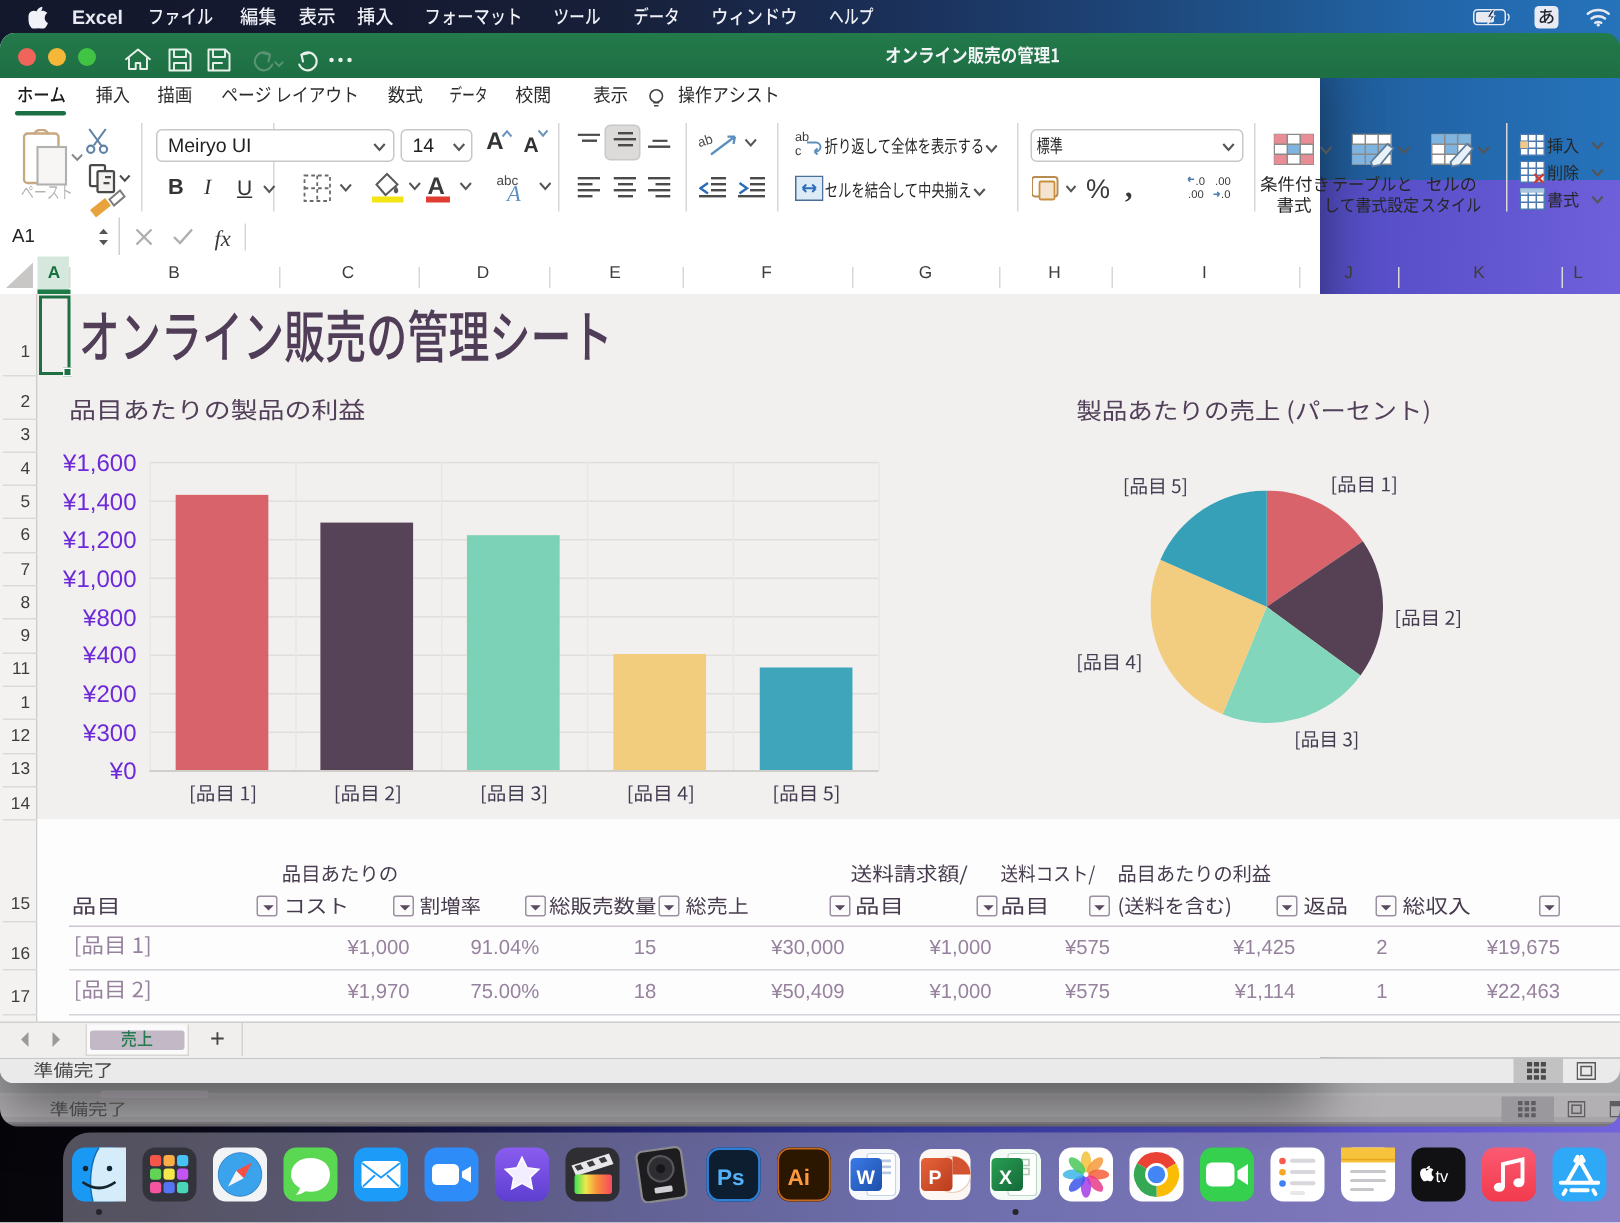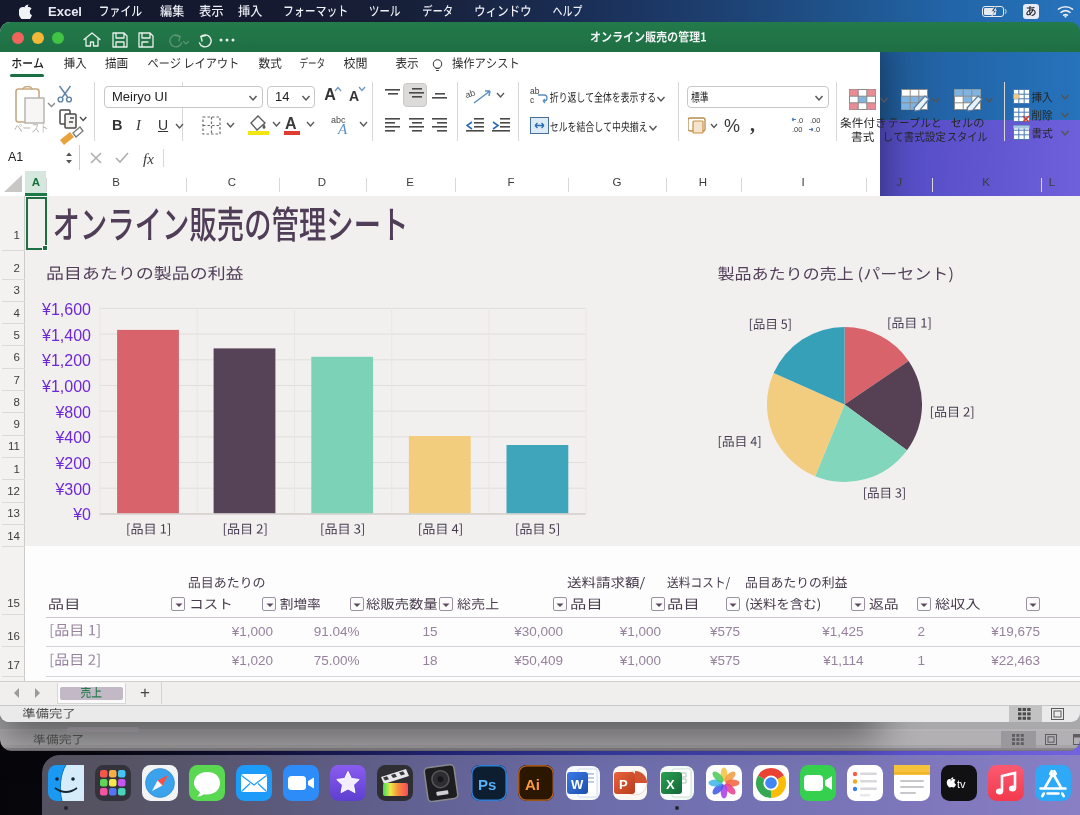--- a/index.html
+++ b/index.html
@@ -485,21 +485,21 @@
     <div class="abs" style="left:46px;top:653.7px;width:1034px;height:1.4px;background:#d8d2da"></div>
     <div class="abs num" style="left:183.0px;top:601.5px;width:90px">¥1,000</div>
     <div class="abs num" style="left:269.5px;top:601.5px;width:90px">91.04%</div>
     <div class="abs num" style="left:347.5px;top:601.5px;width:90px">15</div>
     <div class="abs num" style="left:473.0px;top:601.5px;width:90px">¥30,000</div>
     <div class="abs num" style="left:571.0px;top:601.5px;width:90px">¥1,000</div>
     <div class="abs num" style="left:650.0px;top:601.5px;width:90px">¥575</div>
     <div class="abs num" style="left:773.5px;top:601.5px;width:90px">¥1,425</div>
     <div class="abs num" style="left:835.0px;top:601.5px;width:90px">2</div>
     <div class="abs num" style="left:950.0px;top:601.5px;width:90px">¥19,675</div>
-    <div class="abs num" style="left:183.0px;top:631px;width:90px">¥1,020</div>
+    <div class="abs num" style="left:183.0px;top:631px;width:90px">¥1,970</div>
     <div class="abs num" style="left:269.5px;top:631px;width:90px">75.00%</div>
     <div class="abs num" style="left:347.5px;top:631px;width:90px">18</div>
     <div class="abs num" style="left:473.0px;top:631px;width:90px">¥50,409</div>
     <div class="abs num" style="left:571.0px;top:631px;width:90px">¥1,000</div>
     <div class="abs num" style="left:650.0px;top:631px;width:90px">¥575</div>
     <div class="abs num" style="left:773.5px;top:631px;width:90px">¥1,114</div>
     <div class="abs num" style="left:835.0px;top:631px;width:90px">1</div>
     <div class="abs num" style="left:950.0px;top:631px;width:90px">¥22,463</div>
     <div id="tabbar" class="abs"></div>
     <svg class="icon" style="left:10px;top:664px" width="34" height="14" viewBox="0 0 34 14">

